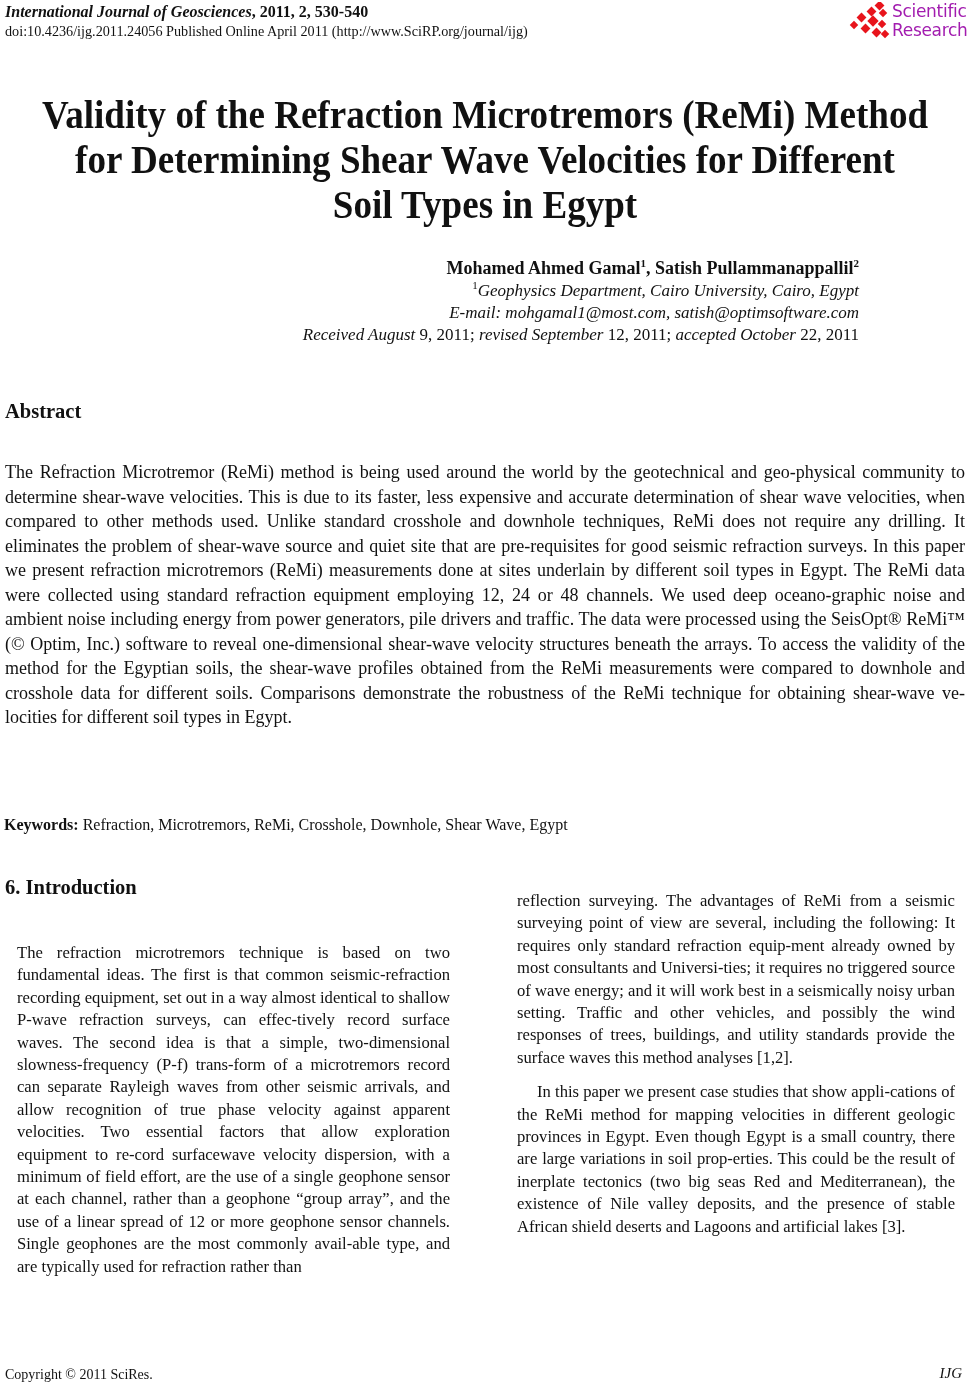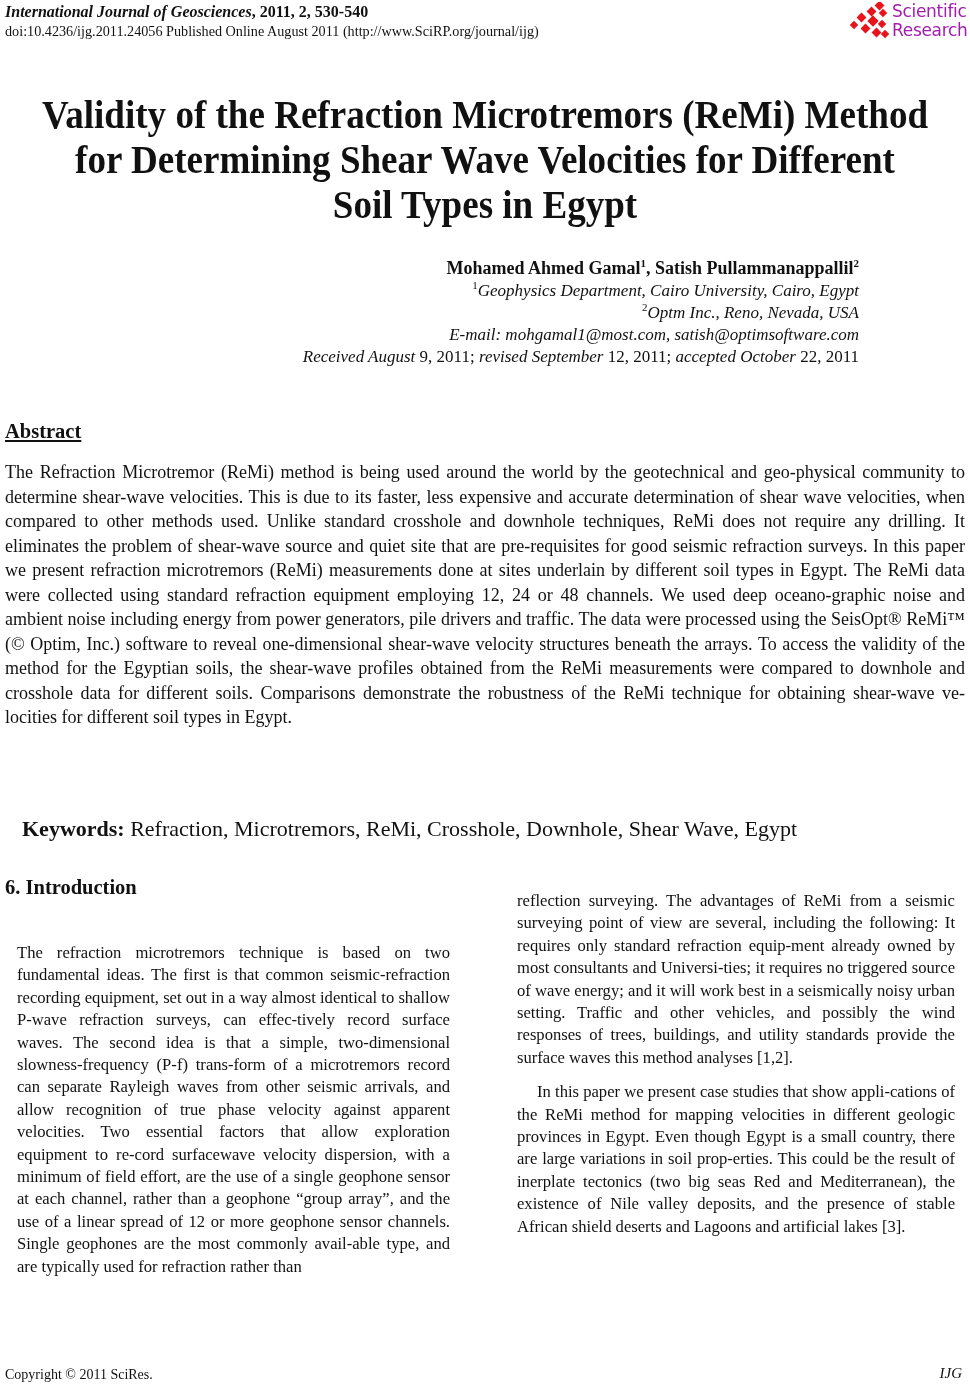--- a/index.html
+++ b/index.html
@@ -21,44 +21,44 @@
     font-size: 39px; font-weight: bold; line-height: 45px; transform: scaleX(0.95); }
   .title div { white-space: nowrap; }
 
   .authors-block { position: absolute; left: 0; top: 256px; width: 859px; text-align: right;
     font-size: 17px; line-height: 22px; }
   .authors { font-weight: bold; font-size: 18px; line-height: 24px; }
   .affil i, .email i, .received i { font-style: italic; }
   sup { font-size: 11px; vertical-align: super; line-height: 0; }
 
   .section-head { position: absolute; font-size: 20.5px; font-weight: bold; }
-  .abstract-head { left: 5px; top: 420px; text-decoration: underline; }
+  .abstract-head { left: 5px; top: 400px; }
 
   .abstract { position: absolute; left: 5px; top: 460px; width: 960px; font-size: 18px;
     line-height: 24.5px; text-align: justify; }
 
-  .keywords { position: absolute; left: 22px; top: 816px; font-size: 22px; }
+  .keywords { position: absolute; left: 4px; top: 816px; font-size: 16px; }
   .keywords b { font-weight: bold; }
 
   .col { position: absolute; font-size: 16.6px; line-height: 22.4px; text-align: justify; }
   .col-left { left: 5px; top: 930px; width: 457px; }
   .col-right { left: 505px; top: 878px; width: 462px; }
   .col p { margin: 12px; }
   .indent { text-indent: 20px; }
   .intro-head { left: 5px; top: 876px; }
 
   .footer-left { position: absolute; left: 5px; top: 1367px; font-size: 14px; }
   .footer-right { position: absolute; right: 8px; top: 1365px; font-size: 15px; font-weight: normal; font-style: italic; }
 </style>
 </head>
 <body>
 
 <div class="header">
   <div class="journal-line"><i>International Journal of Geosciences</i><span>, 2011, 2, 530-540</span></div>
-  <div class="doi-line">doi:10.4236/ijg.2011.24056 Published Online August 2011 (http://www.SciRP.org/journal/ijg)</div>
+  <div class="doi-line">doi:10.4236/ijg.2011.24056 Published Online April 2011 (http://www.SciRP.org/journal/ijg)</div>
 </div>
 
 <div class="logo">
   <svg width="42" height="38" viewBox="0 0 42 38">
     <g fill="#e8141c">
       <rect x="28" y="0" width="7" height="7" transform="rotate(45 31.5 3.5)"></rect>
       <rect x="20" y="6" width="7" height="7" transform="rotate(45 23.5 9.5)"></rect>
       <rect x="32" y="8" width="6" height="6" transform="rotate(45 35 11)"></rect>
       <rect x="10" y="12" width="7" height="7" transform="rotate(45 13.5 15.5)"></rect>
       <rect x="21" y="15" width="8" height="8" transform="rotate(45 25 19)"></rect>
@@ -79,21 +79,20 @@
   <div>Validity of the Refraction Microtremors (ReMi) Method</div>
   <div>for Determining Shear Wave Velocities for Different</div>
   <div>Soil Types in Egypt</div>
 </div>
 
 <div class="authors-block">
   <div class="authors">
     <span>Mohamed Ahmed Gamal</span><sup>1</sup><span>, </span><span>Satish Pullammanappallil</span><sup>2</sup>
   </div>
   <div class="affil"><sup>1</sup><i>Geophysics Department, Cairo University, Cairo, Egypt</i></div>
-  <div class="affil"><sup>2</sup><i>Optm Inc., Reno, Nevada, USA</i></div>
   <div class="email"><i>E-mail</i><i>: mohgamal1@most.com, satish@optimsoftware.com</i></div>
   <div class="received"><i>Received August</i><span> 9, 2011; </span><i>revised September</i><span> 12, 2011; </span><i>accepted October</i><span> 22, 2011</span></div>
 </div>
 
 <div class="section-head abstract-head">Abstract</div>
 <div class="abstract">The Refraction Microtremor (ReMi) method is being used around the world by the geotechnical and geo-physical community to determine shear-wave velocities. This is due to its faster, less expensive and accurate determination of shear wave velocities, when compared to other methods used. Unlike standard crosshole and downhole techniques, ReMi does not require any drilling. It eliminates the problem of shear-wave source and quiet site that are pre-requisites for good seismic refraction surveys. In this paper we present refraction microtremors (ReMi) measurements done at sites underlain by different soil types in Egypt. The ReMi data were collected using standard refraction equipment employing 12, 24 or 48 channels. We used deep oceano-graphic noise and ambient noise including energy from power generators, pile drivers and traffic. The data were processed using the SeisOpt® ReMi™ (© Optim, Inc.) software to reveal one-dimensional shear-wave velocity structures beneath the arrays. To access the validity of the method for the Egyptian soils, the shear-wave profiles obtained from the ReMi measurements were compared to downhole and crosshole data for different soils. Comparisons demonstrate the robustness of the ReMi technique for obtaining shear-wave ve-locities for different soil types in Egypt.</div>
 
 <div class="keywords"><b>Keywords:</b><span> Refraction, Microtremors, ReMi, Crosshole, Downhole, Shear Wave, Egypt</span></div>
 
 <div class="section-head intro-head">6. Introduction</div>

